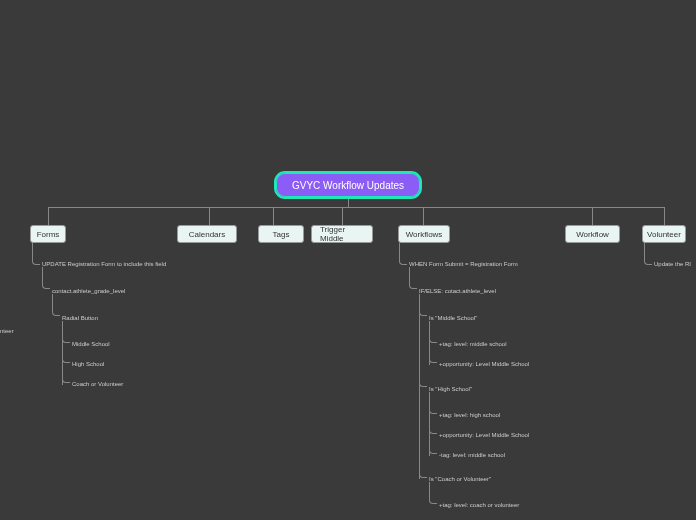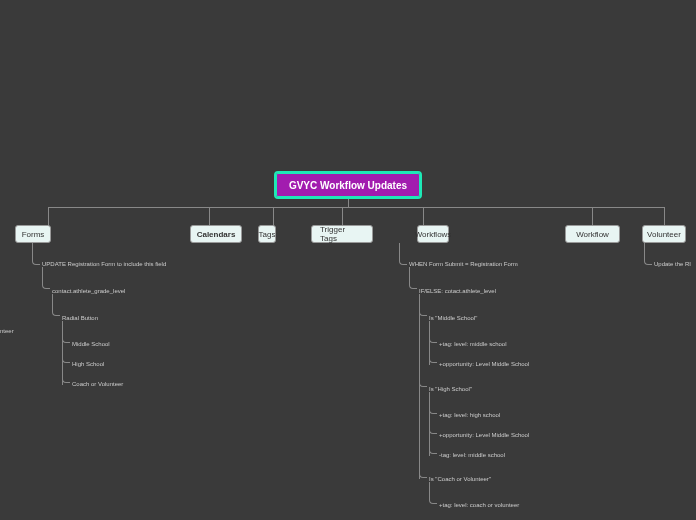--- a/index.html
+++ b/index.html
@@ -12,26 +12,26 @@
     font-family: Arial, sans-serif;
     overflow: hidden;
     position: relative;
   }
   .root-node {
     position: absolute;
     left: 274px;
     top: 171px;
     width: 148px;
     height: 28px;
-    background: #a21caf;
+    background: #8b5cf6;
     border: 2px solid #1de9b6;
-    border-radius: 4px;
+    border-radius: 11px;
     color: #fff;
     font-size: 10px;
-    font-weight: bold;
+    font-weight: normal;
     display: flex;
     align-items: center;
     justify-content: center;
     box-shadow: 0 0 0 1px #1de9b6 inset;
   }
   .branch-node {
     position: absolute;
     height: 18px;
     background: #e8f5f3;
     border: 1px solid #999;
@@ -67,33 +67,33 @@
   }
 </style>
 </head>
 <body>
 
 <div class="root-node">GVYC Workflow Updates</div>
 
 <div class="vline" style="left:348px; top:199px; height:8px;"></div>
 <div class="hline" style="left:48px; top:207px; width:616px;"></div>
 
-<div class="branch-node" style="left:15px; top:225px; width:36px;">Forms</div>
+<div class="branch-node" style="left:30px; top:225px; width:36px;">Forms</div>
 <div class="vline" style="left:48px; top:207px; height:18px;"></div>
 
-<div class="branch-node" style="left:190px; top:225px; width:52px;font-weight:bold;">Calendars</div>
+<div class="branch-node" style="left:177px; top:225px; width:60px;">Calendars</div>
 <div class="vline" style="left:209px; top:207px; height:18px;"></div>
 
-<div class="branch-node" style="left:258px; top:225px; width:18px;">Tags</div>
+<div class="branch-node" style="left:258px; top:225px; width:46px;">Tags</div>
 <div class="vline" style="left:273px; top:207px; height:18px;"></div>
 
-<div class="branch-node" style="left:311px; top:225px; width:62px;">Trigger Tags</div>
+<div class="branch-node" style="left:311px; top:225px; width:62px;">Trigger Middle</div>
 <div class="vline" style="left:342px; top:207px; height:18px;"></div>
 
-<div class="branch-node" style="left:417px; top:225px; width:32px;">Workflows</div>
+<div class="branch-node" style="left:398px; top:225px; width:52px;">Workflows</div>
 <div class="vline" style="left:423px; top:207px; height:18px;"></div>
 
 <div class="branch-node" style="left:565px; top:225px; width:55px;">Workflow</div>
 <div class="vline" style="left:592px; top:207px; height:18px;"></div>
 
 <div class="branch-node" style="left:642px; top:225px; width:44px;">Volunteer</div>
 <div class="vline" style="left:664px; top:207px; height:18px;"></div>
 
 <div class="elbow" style="left:32px; top:243px; width:8px; height:22px;"></div>
 <div class="leaf" style="left:42px; top:261px;">UPDATE Registration Form to include this field</div>

